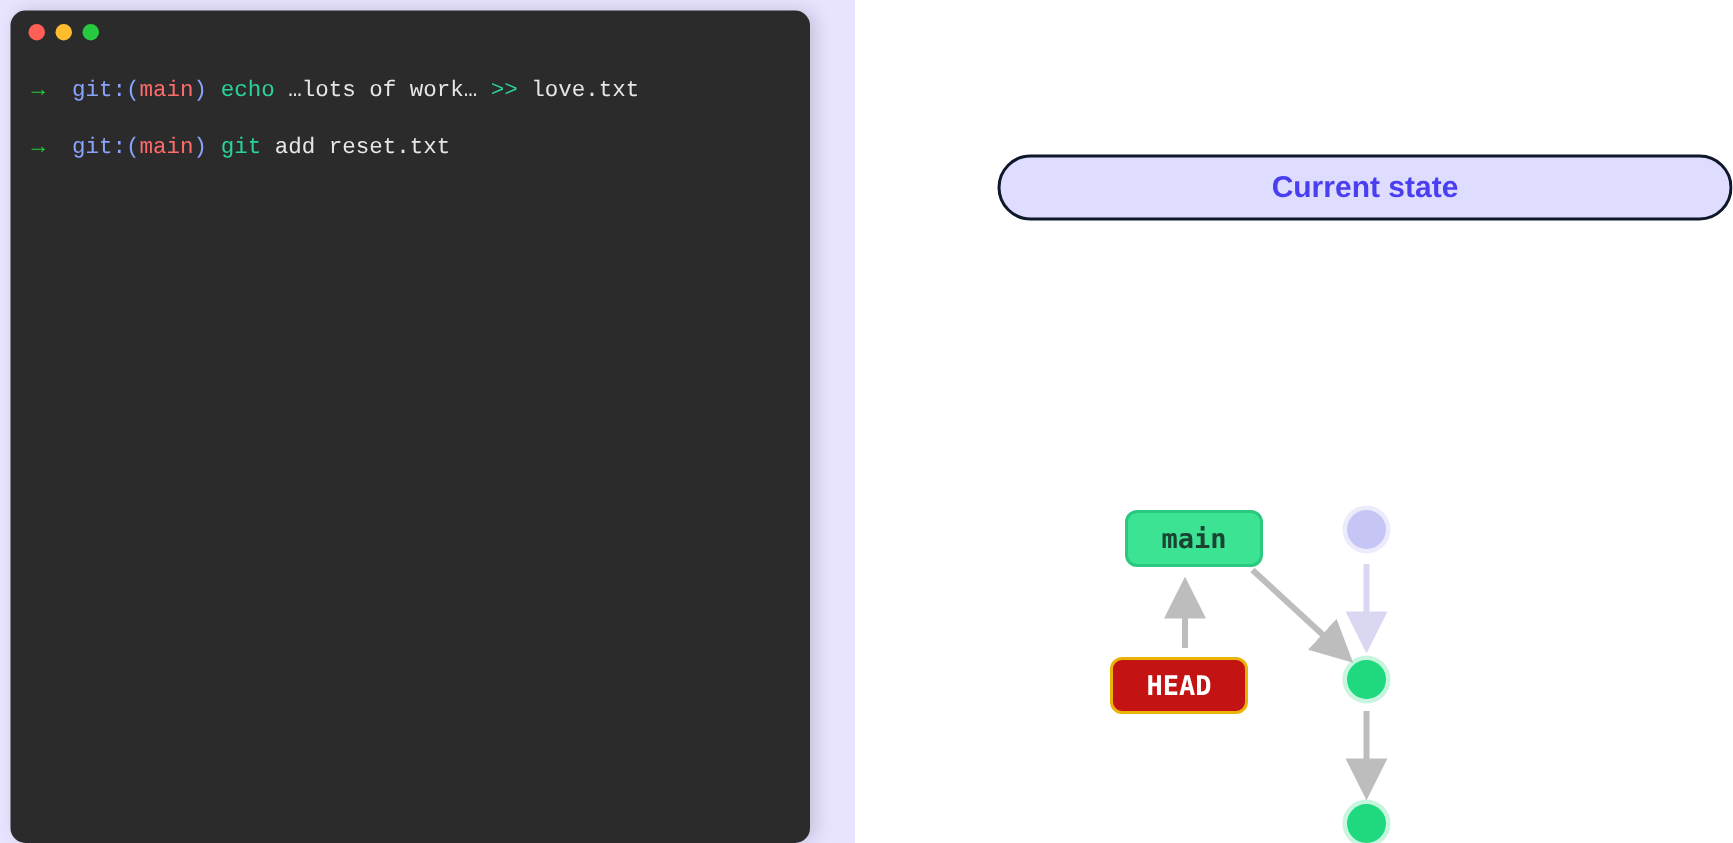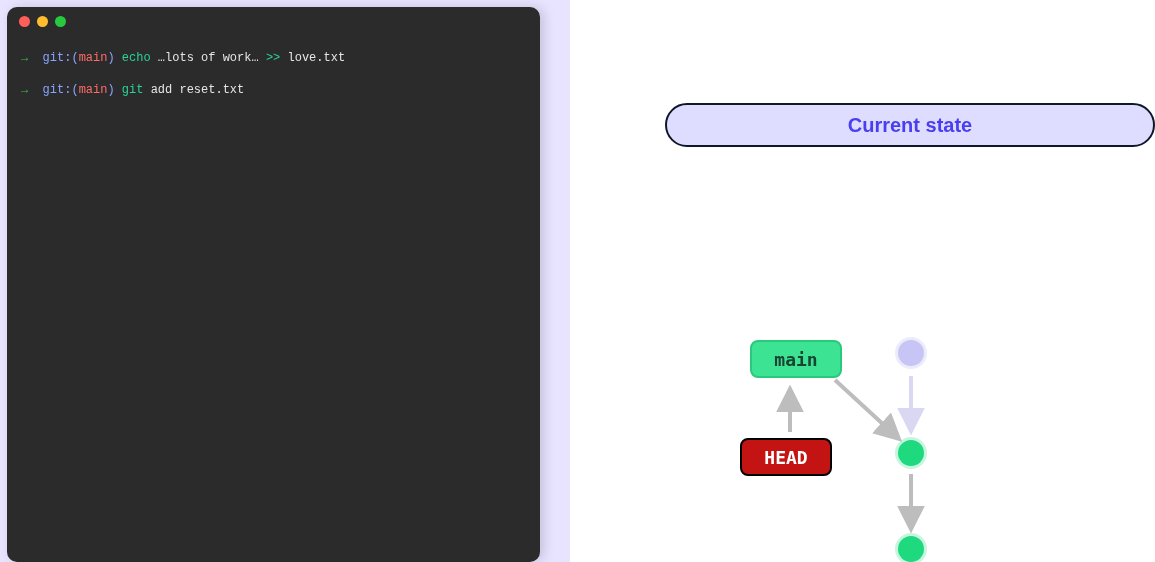--- a/index.html
+++ b/index.html
@@ -24,21 +24,21 @@
     gap: 7px;
   }
   .traffic-light { width: 11px; height: 11px; border-radius: 50%; }
   .red { background: #ff5f56; }
   .yellow { background: #ffbd2e; }
   .greenlight { background: #27c93f; }
 
   .terminal-body {
     padding: 12px 14px;
     font-family: "Menlo", "Consolas", "Courier New", monospace;
-    font-size: 12px;
+    font-size: 15px;
     line-height: 1.85;
     color: #e6e6e6;
   }
   .prompt-line { white-space: pre; }
   .arrow { color: #28c940; font-weight: bold; }
   .git-label { color: #8aa3ff; }
   .paren { color: #8aa3ff; }
   .branch-name { color: #ff6b6b; }
   .cmd-kw { color: #29d398; }
   .cmd-plain { color: #e6e6e6; }
@@ -81,21 +81,21 @@
     width: 92px; height: 38px;
     background: #3be393;
     color: #1b4332;
     border: 2px solid #2bc97e;
   }
   .head-box {
     top: 98px; left: -10px;
     width: 92px; height: 38px;
     background: #c31313;
     color: #fff;
-    border: 2px solid #000000;
+    border: 2px solid #eab308;
   }
   .commit-dot {
     position: absolute;
     width: 26px; height: 26px;
     border-radius: 50%;
   }
   .faded-dot {
     background: #c7c5f5;
     box-shadow: 0 0 0 3px rgba(199,197,245,0.35);
   }

